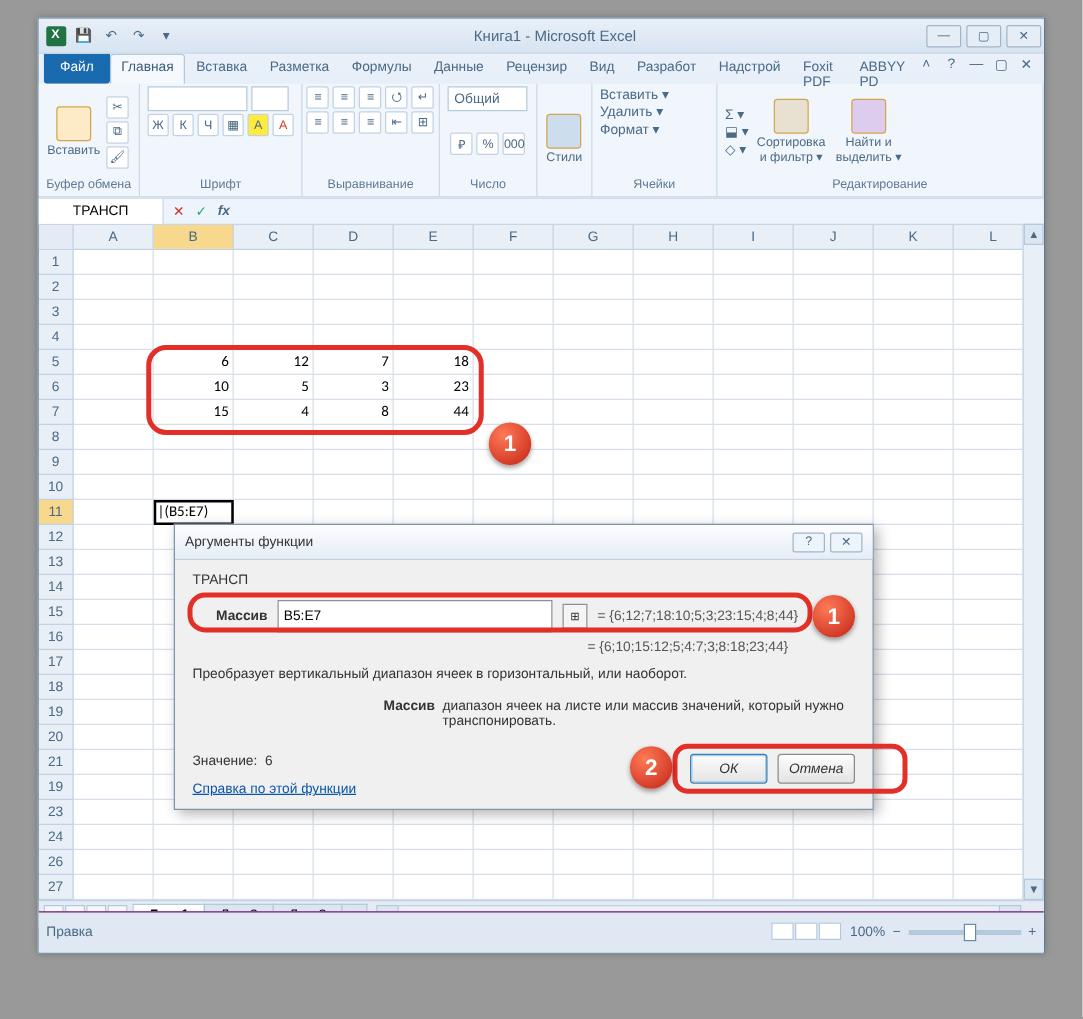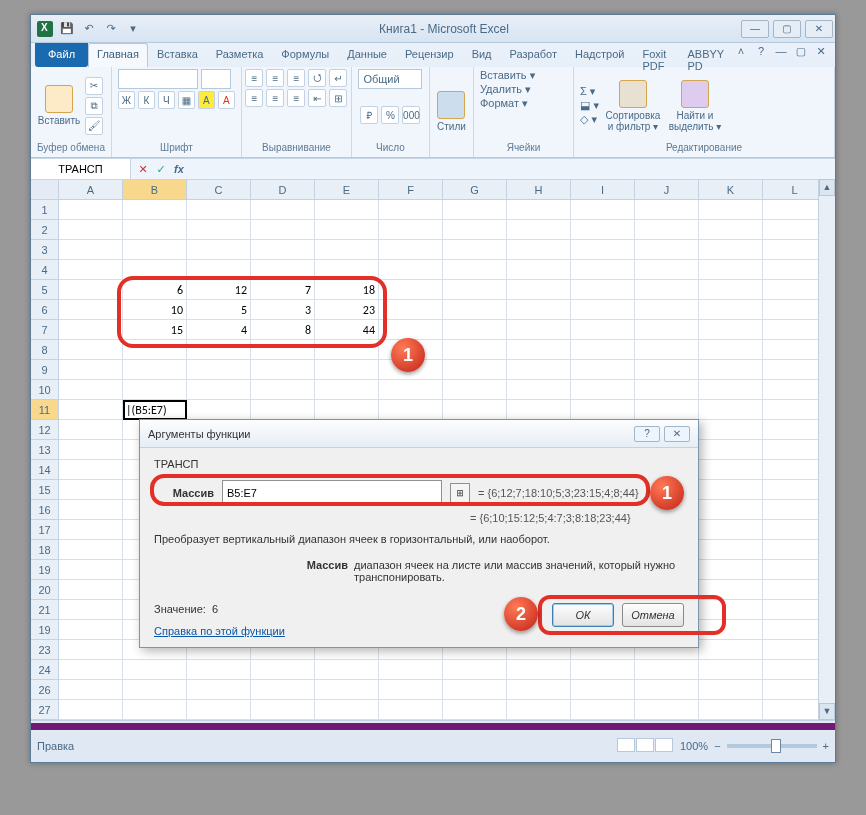--- a/index.html
+++ b/index.html
@@ -59,21 +59,21 @@
 .sheet-tabs { position: absolute; bottom: 20px; left: 0; right: 0; height: 22px; background: #e4ebf4; border-top: 1px solid #c2d2e3; display: flex; align-items: center; font-size: 11px; }
 .sheet-nav { display: flex; gap: 1px; margin: 0 4px; }
 .sheet-nav span { width: 16px; height: 16px; border: 1px solid #b5c9dd; background: #f5f9fd; font-size: 9px; display: inline-flex; align-items: center; justify-content: center; color: #4a6a86; }
 .sheet-tab { padding: 2px 12px; background: #fff; border: 1px solid #b5c9dd; border-bottom: none; margin-right: -1px; }
 .sheet-tab.active { font-weight: bold; background: #fff; }
 .sheet-tab.inactive { background: #dce6f1; }
 .scrollbar-h { flex: 1; height: 16px; background: #e9eff7; border: 1px solid #c2d2e3; margin: 0 18px 0 8px; position: relative; }
 .scrollbar-h::before, .scrollbar-h::after { content: ""; position: absolute; width: 16px; height: 100%; background: #dce6f1; border: 1px solid #b5c9dd; top: -1px; }
 .scrollbar-h::before { left: -1px; } .scrollbar-h::after { right: -1px; }
 
-.status-bar { position: absolute; bottom: 0; left: 0; right: 0; height: 17px; background: #dfe8f3; border-top: 7px solid #701a75; display: flex; align-items: center; font-size: 11px; color: #4a6a86; padding: 16px 6px; }
+.status-bar { position: absolute; bottom: 0; left: 0; right: 0; height: 17px; background: #dfe8f3; border-top: 1px solid #701a75; display: flex; align-items: center; font-size: 11px; color: #4a6a86; padding: 16px 6px; }
 .status-right { margin-left: auto; display: flex; align-items: center; gap: 6px; }
 .view-btns span { width: 18px; height: 14px; border: 1px solid #b5c9dd; background: #fff; display: inline-block; margin-right: 1px; }
 .zoom-slider { width: 90px; height: 4px; background: #b5c9dd; position: relative; }
 .zoom-slider::after { content: ""; width: 8px; height: 12px; background: #fff; border: 1px solid #6a89a6; position: absolute; left: 44px; top: -5px; }
 
 
 .dialog { position: absolute; left: 108px; top: 404px; width: 560px; background: #f0f0f0; border: 1px solid #7a95ae; box-shadow: 3px 3px 10px rgba(0,0,0,.3); font-size: 11px; }
 .dialog-title { height: 28px; background: linear-gradient(#fdfdfe,#e5edf6); border-bottom: 1px solid #c2d2e3; display: flex; align-items: center; padding: 0 8px; color: #333; }
 .dialog-title .dlg-ctrls { margin-left: auto; display: flex; gap: 4px; }
 .dialog-title .dlg-ctrls div { width: 26px; height: 16px; border: 1px solid #a2b6ca; background: #eef4fb; border-radius: 2px; font-size: 10px; display: flex; align-items: center; justify-content: center; color: #4a6a86; }

